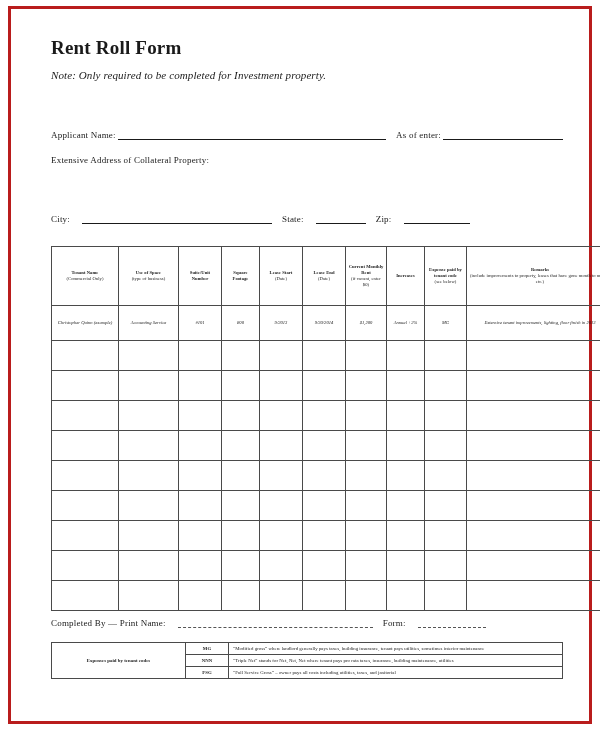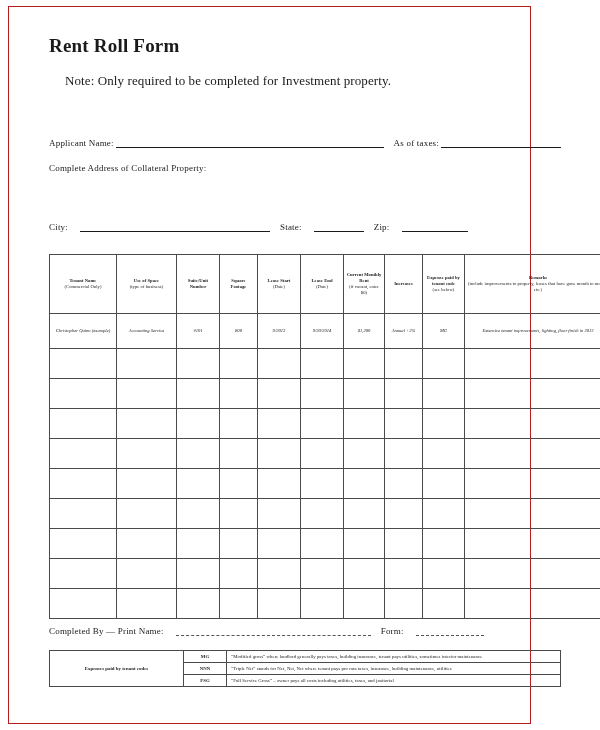--- a/index.html
+++ b/index.html
@@ -11,42 +11,43 @@
     width: 600px;
     height: 730px;
     font-family: "Liberation Serif", "DejaVu Serif", serif;
     color: #1a1a1a;
     overflow: hidden;
   }
   .page {
     position: absolute;
     left: 8px;
     top: 6px;
-    width: 523px;
+    width: 584px;
     height: 718px;
     background: #ffffff;
-    border: 1px solid #b91c1c;
+    border: 3px solid #b91c1c;
     box-sizing: border-box;
   }
   .content {
     position: absolute;
     left: 40px;
     top: 28px;
     width: 512px;
   }
   .doc-title {
     font-size: 19px;
     font-weight: bold;
     letter-spacing: 0.2px;
     margin: 0 0 10px 0;
     font-family: "Liberation Serif", "DejaVu Serif", serif;
   }
   .doc-note {
-    font-size: 13px;
-    margin: 16px;
+    font-size: 11px;
+    font-style: italic;
+    margin: 0;
     letter-spacing: 0.1px;
   }
 
   
   .form-block { margin-top: 46px; }
   .form-row {
     display: flex;
     align-items: flex-end;
     font-size: 9px;
     margin-bottom: 15px;
@@ -159,25 +160,25 @@
 
     <h1 class="doc-title">Rent Roll Form</h1>
     <p class="doc-note">Note: Only required to be completed for Investment property.</p>
 
     <div class="form-block">
 
       <div class="form-row">
         <span class="fl">Applicant Name:</span>
         <span class="rule grow"></span>
         <span class="gap"></span>
-        <span class="fl">As of taxes:</span>
+        <span class="fl">As of enter:</span>
         <span class="rule" style="width:120px"></span>
       </div>
 
-      <div class="section-label">Complete Address of Collateral Property:</div>
+      <div class="section-label">Extensive Address of Collateral Property:</div>
 
 
       <div class="form-row">
         <span class="fl">City:</span>
         <span class="gap"></span>
         <span class="rule" style="width:190px"></span>
         <span class="gap"></span>
         <span class="fl">State:</span>
         <span class="gap"></span>
         <span class="rule" style="width:50px"></span>

